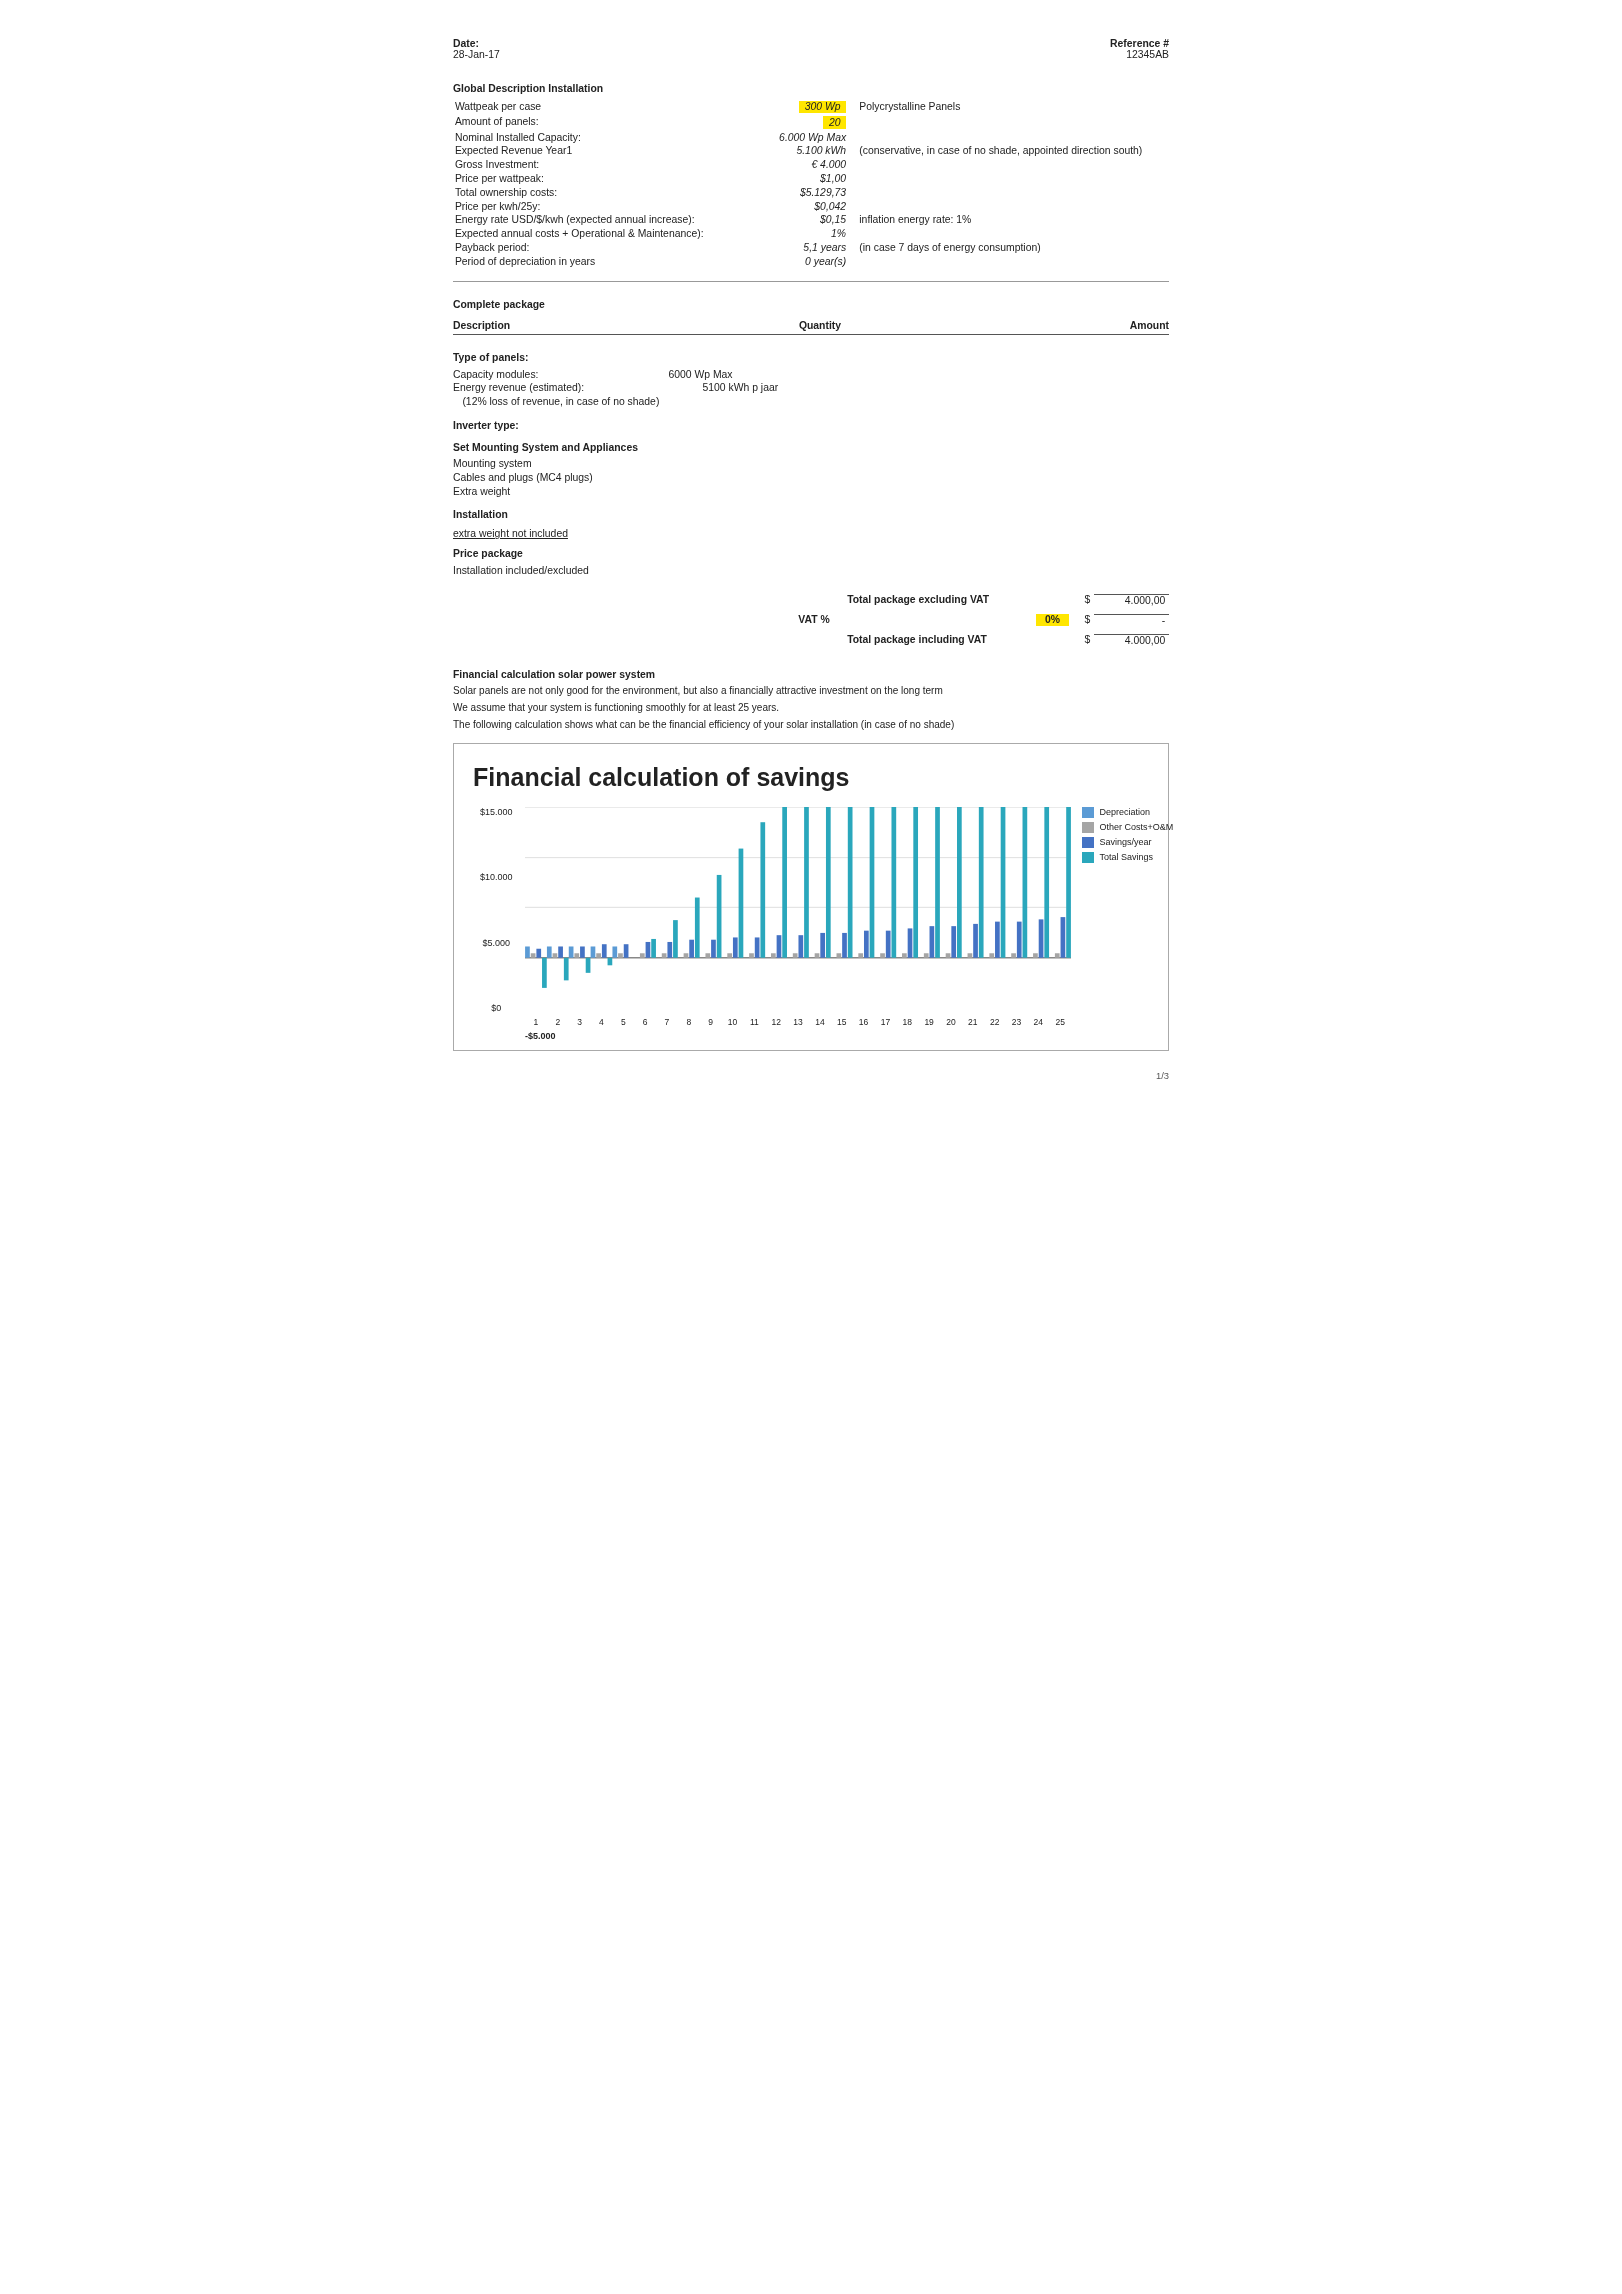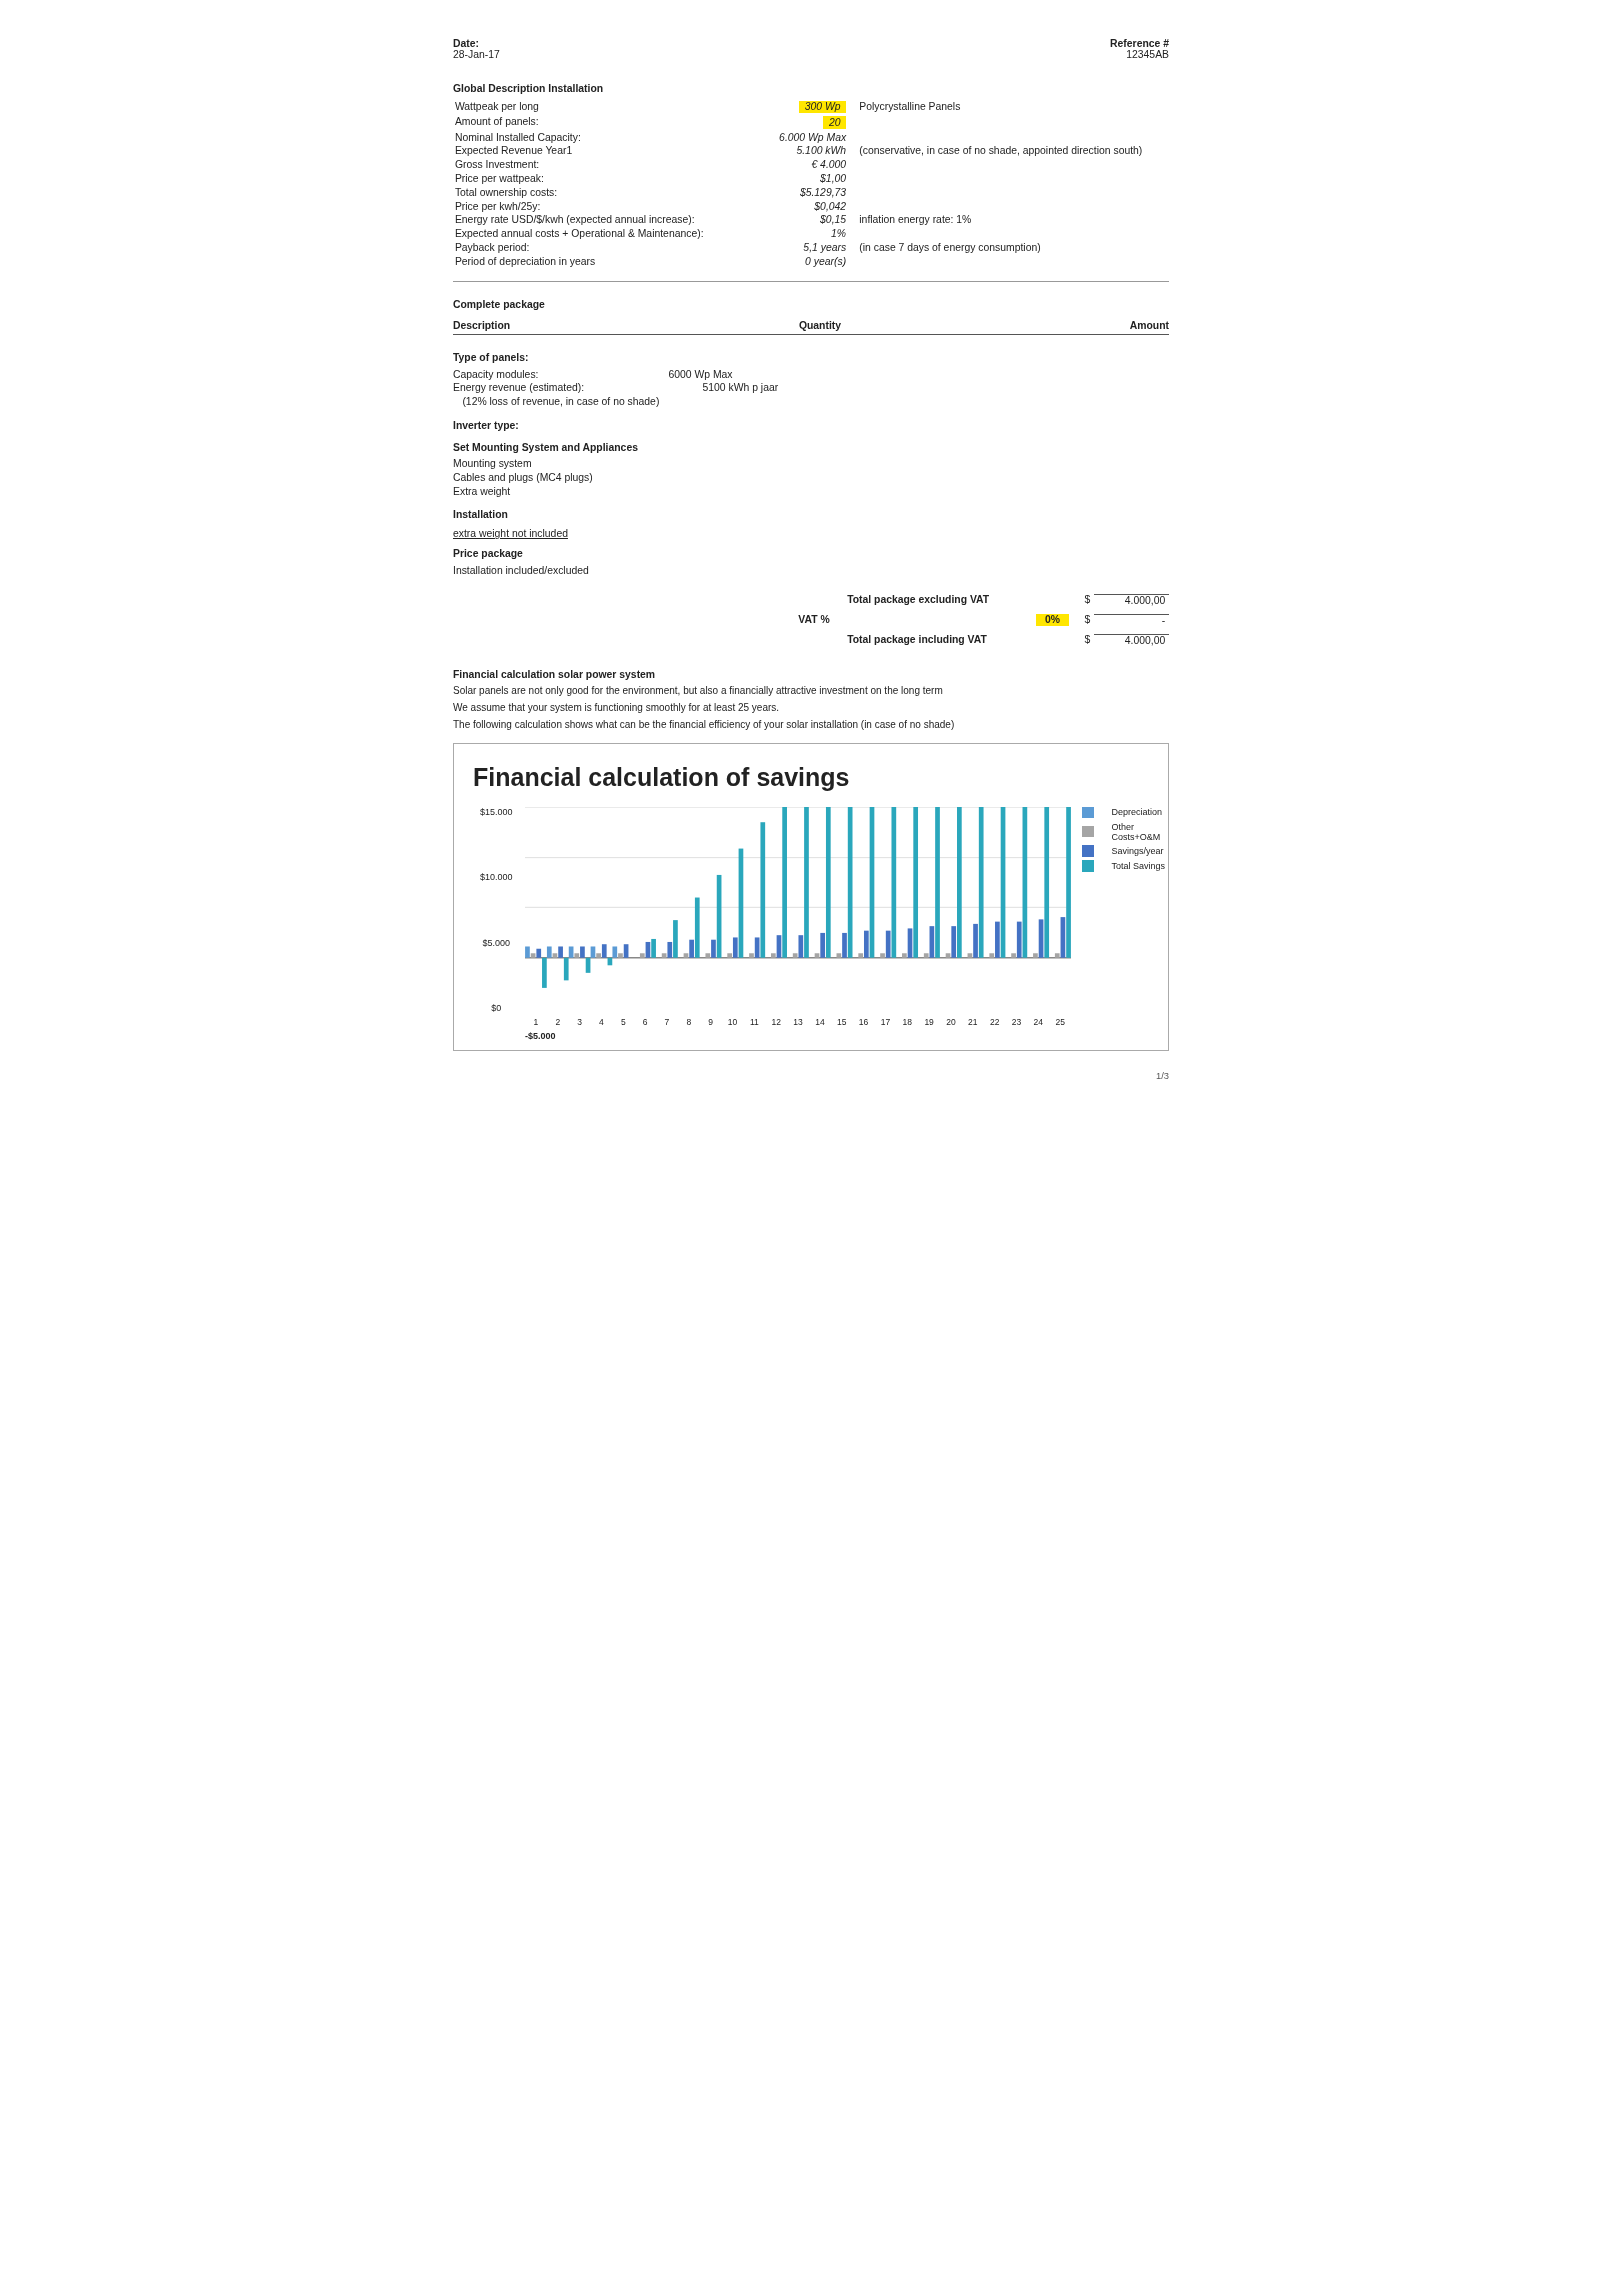--- a/index.html
+++ b/index.html
@@ -124,21 +124,21 @@
       flex-direction: column;
       gap: 3.8px;
       font-size: 9px;
       padding-left: 11.3px;
       flex-shrink: 0;
       width: 104px;
     }
     .legend-item {
       display: flex;
       align-items: center;
-      gap: 18px;
+      gap: 6px;
     }
     .legend-color {
       width: 11.3px;
       height: 11.3px;
       flex-shrink: 0;
     }
     .page-number {
       text-align: right;
       margin-top: 19px;
       font-size: 9.4px;
@@ -157,21 +157,21 @@
     <span class="label-bold">Reference #</span>
     <span>12345AB</span>
   </div>
 </div>
 
 <div class="section-title">Global Description Installation</div>
 
 <table class="info-table">
   <tbody id="global-rows">
       <tr>
-        <td class="col-label">Wattpeak per long</td>
+        <td class="col-label">Wattpeak per case</td>
         <td class="col-value"><span class="highlight-yellow">300 Wp</span></td>
         <td class="col-note" style="padding-left: 11.3px;">Polycrystalline Panels</td>
       </tr>
       <tr>
         <td class="col-label">Amount of panels:</td>
         <td class="col-value"><span class="highlight-yellow">20</span></td>
         <td class="col-note" style="padding-left: 11.3px;"></td>
       </tr>
       <tr>
         <td class="col-label">Nominal Installed Capacity:</td>

